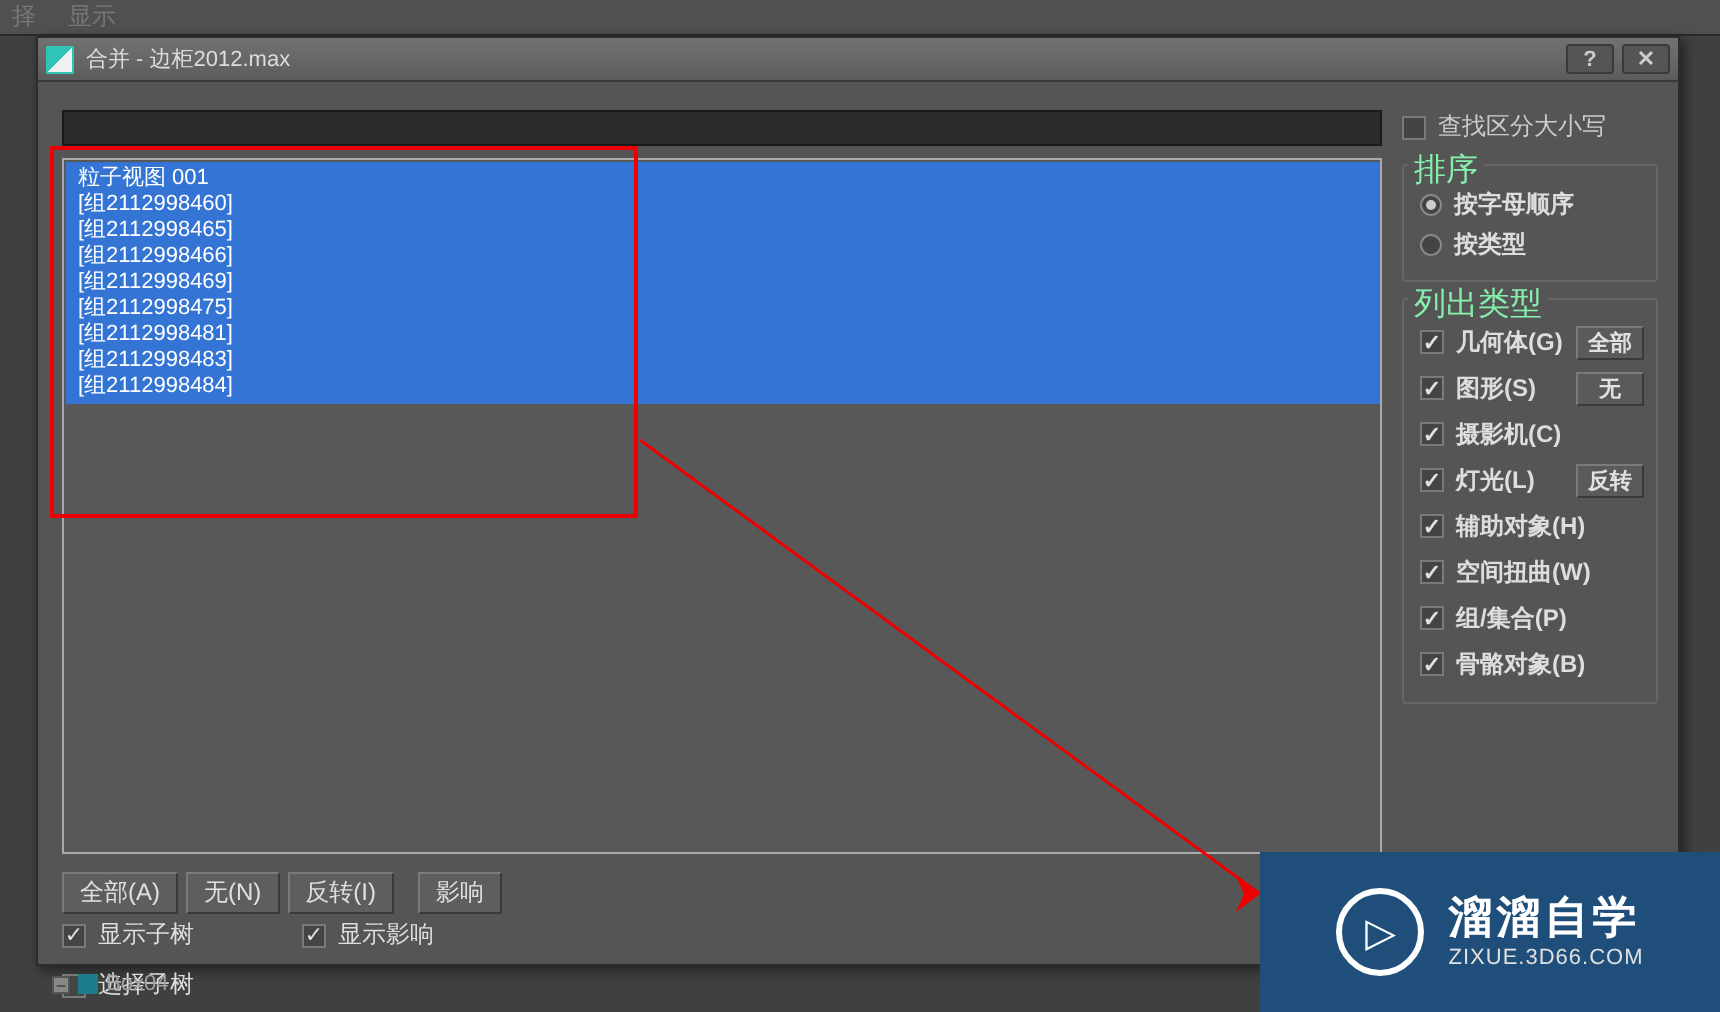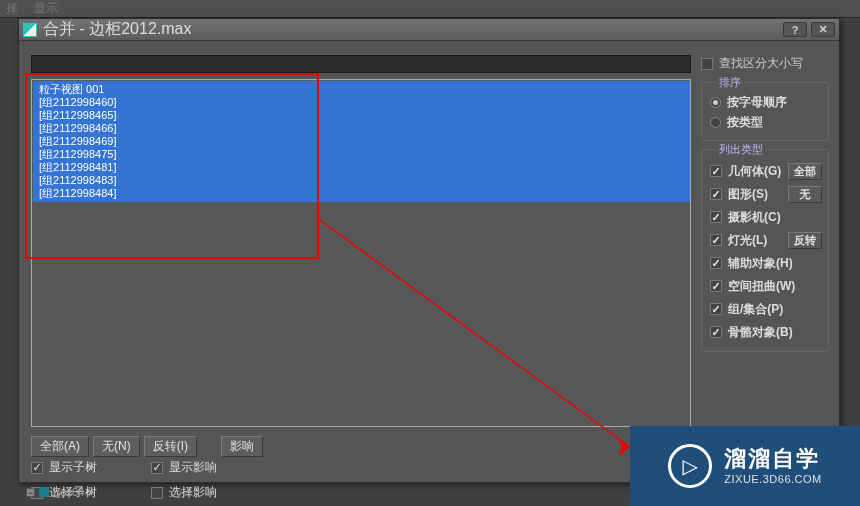--- a/index.html
+++ b/index.html
@@ -42,21 +42,21 @@
     align-items: center;
     padding: 0 4px;
     border-bottom: 1px solid #3a3a3a;
   }
   .titlebar .app-icon {
     width: 14px; height: 14px;
     background: linear-gradient(135deg,#2ec4b6 50%,#f0f0f0 50%);
     border: 1px solid #2ec4b6;
     margin-right: 6px;
   }
-  .titlebar .title { color: #ddd; font-size: 16px; flex: 1; }
+  .titlebar .title { color: #ddd; font-size: 11px; flex: 1; }
   .titlebar .tb-btn {
     width: 24px; height: 15px;
     background: #555;
     border: 1px solid #3a3a3a;
     border-radius: 2px;
     margin-left: 4px;
     display: flex; align-items: center; justify-content: center;
     color: #ccc;
     font-size: 11px;
     font-weight: bold;
@@ -156,25 +156,25 @@
     border: 1px solid #666;
     border-radius: 2px;
     background: #555;
     padding: 8px 6px 6px 8px;
     position: relative;
     font-size: 12px;
     color: #ddd;
   }
   .group .legend {
     position: absolute;
-    top: -8px; left: 14px;
+    top: -8px; left: 2px;
     background: #555;
     padding: 0 3px;
-    font-size: 11px;
-    color: #c4b5fd;
+    font-size: 16px;
+    color: #86efac;
   }
   .radio-row, .chk-row2 {
     display: flex; align-items: center; gap: 6px;
     margin: 3px 0;
     font-weight: bold;
   }
   .radio {
     width: 11px; height: 11px;
     border-radius: 50%;
     border: 1px solid #888;
@@ -286,39 +286,35 @@
         <div>[组2112998481]</div>
         <div>[组2112998483]</div>
         <div>[组2112998484]</div>
       </div>
     </div>
 
     <div class="row-buttons">
       <span class="btn">全部(A)</span>
       <span class="btn">无(N)</span>
       <span class="btn">反转(I)</span>
-      <span class="btn" style="margin-left:20px;text-align:center;">影响</span>
+      <span class="btn" style="margin-left:8px;text-align:center;">影响</span>
     </div>
 
     <div class="chk-rows">
       <div class="chk">
         <span class="box on"></span>
         <span>显示子树</span>
       </div>
       <div class="chk">
         <span class="box on"></span>
         <span>显示影响</span>
       </div>
       <div class="chk">
         <span class="box"></span>
         <span>选择子树</span>
-      </div>
-      <div class="chk">
-        <span class="box"></span>
-        <span>选择影响</span>
       </div>
     </div>
 
     <div class="right-col">
       <div class="chk" style="margin-bottom:2px;">
         <span class="box"></span>
         <span>查找区分大小写</span>
       </div>
 
       <div class="group">

